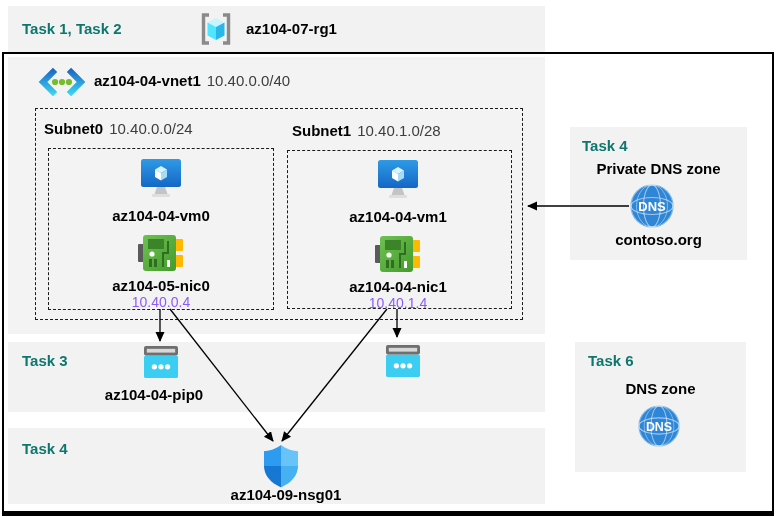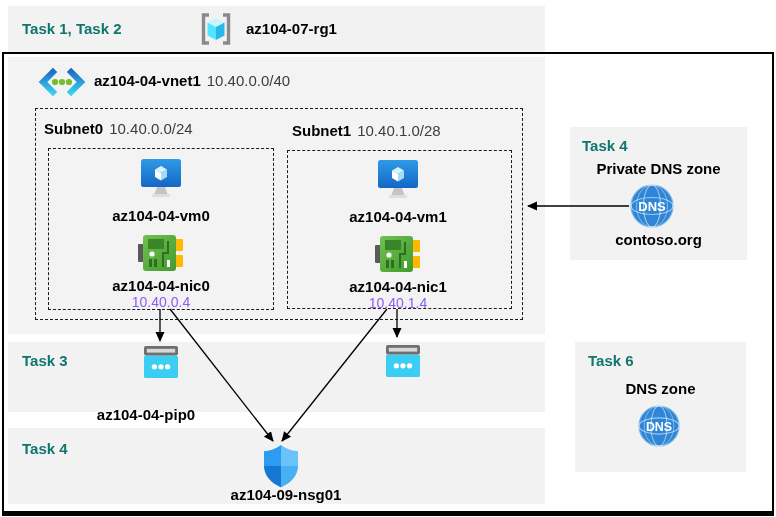--- a/index.html
+++ b/index.html
@@ -99,21 +99,21 @@
           <rect x="37" y="22" width="8" height="12" rx="1" fill="#ffb900"></rect>
           <rect x="5" y="2" width="33" height="36" rx="3" fill="url(#nicg0)"></rect>
           <rect x="10" y="6" width="16" height="10" fill="#3c842a"></rect>
           <circle cx="14" cy="21" r="2.6" fill="#ffffff"></circle>
           <rect x="11" y="26" width="3" height="8" fill="#2f6e20"></rect>
           <rect x="16" y="26" width="3" height="8" fill="#2f6e20"></rect>
           <polyline points="30,8 30,20 25,20 25,34" fill="none" stroke="#2f6e20" stroke-width="2"></polyline>
           <rect x="29" y="27" width="3" height="7" fill="#ffffff"></rect>
         </svg>
       </span>
-      <div class="abs name center" style="left:32px;top:128px;width:160px;">az104-04-nic0</div>
+      <div class="abs name center" style="left:32px;top:128px;width:160px;">az104-05-nic0</div>
       <div class="abs sub center" style="left:32px;top:145px;width:160px;">10.40.0.4</div>
     </div>
 
     <div class="abs" style="left:284px;top:65px;">
       <span class="name">Subnet1</span><span class="cidr">10.40.1.0/28</span>
     </div>
     <div class="abs dashed" style="left:279px;top:93px;width:223px;height:157px;">
       <span class="abs icon" style="left:88px;top:7px;">
         <svg width="44" height="42" viewBox="0 0 44 42">
           <defs>
@@ -176,21 +176,21 @@
     <span class="abs icon" style="left:134px;top:4px;">
       <svg width="38" height="34" viewBox="0 0 40 36">
         <rect x="2" y="10" width="36" height="24" rx="2" fill="#3ccdf2"></rect>
         <rect x="2" y="0" width="36" height="10" rx="2" fill="#6f6f6f"></rect>
         <rect x="5" y="3" width="30" height="4" fill="#d8d8d8"></rect>
         <circle cx="13" cy="22" r="2.8" fill="#ffffff"></circle>
         <circle cx="20" cy="22" r="2.8" fill="#ffffff"></circle>
         <circle cx="27" cy="22" r="2.8" fill="#ffffff"></circle>
       </svg>
     </span>
-    <div class="abs name center" style="left:58px;top:44px;width:160px;margin-top:20px;">az104-04-pip0</div>
+    <div class="abs name center" style="left:66px;top:44px;width:160px;">az104-04-pip0</div>
     <span class="abs icon" style="left:376px;top:3px;">
       <svg width="38" height="34" viewBox="0 0 40 36">
         <rect x="2" y="10" width="36" height="24" rx="2" fill="#3ccdf2"></rect>
         <rect x="2" y="0" width="36" height="10" rx="2" fill="#6f6f6f"></rect>
         <rect x="5" y="3" width="30" height="4" fill="#d8d8d8"></rect>
         <circle cx="13" cy="22" r="2.8" fill="#ffffff"></circle>
         <circle cx="20" cy="22" r="2.8" fill="#ffffff"></circle>
         <circle cx="27" cy="22" r="2.8" fill="#ffffff"></circle>
       </svg>
     </span>

